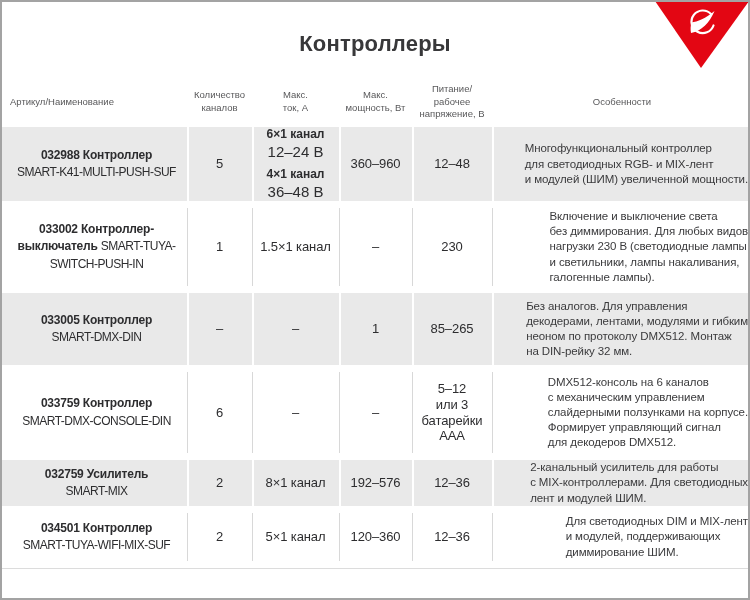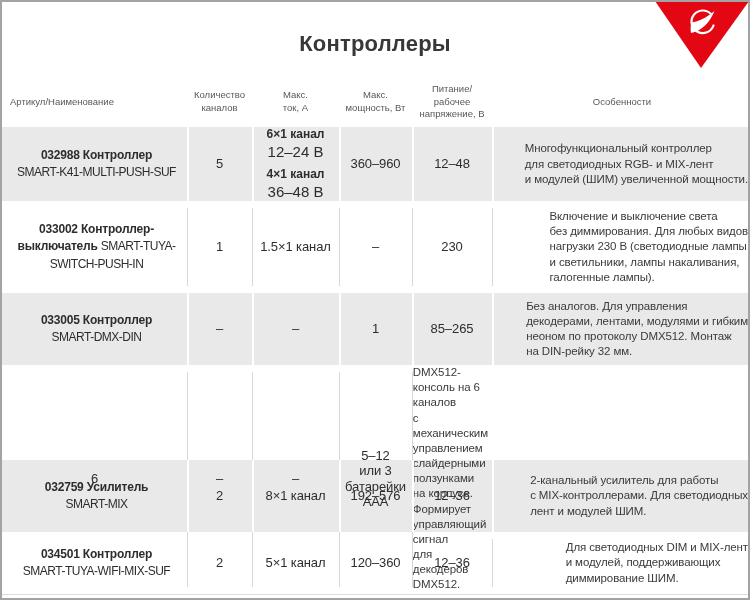--- a/index.html
+++ b/index.html
@@ -25,21 +25,21 @@
   }
   .thead{height:50px;}
   .th{
     display:flex;align-items:center;justify-content:center;
     font-size:9.5px;line-height:1.35;color:#58585a;text-align:center;
     white-space:pre-line;
   }
   .th.first{justify-content:flex-start;text-align:center;padding-left:8px;}
   .row{background:#fff;}
   .row.shade{background:#e9e9e9;}
-  .r1{height:74px}.r2{height:92px}.r3{height:72px}.r4{height:95px}.r5{height:72px}.r6{height:62px;border-bottom:1px solid #dcdcdc;}
+  .r1{height:74px}.r2{height:92px}.r3{height:72px}.r4{height:95px}.r5{height:46px}.r6{height:62px;border-bottom:1px solid #dcdcdc;}
   .cell{
     position:relative;display:flex;align-items:center;justify-content:center;
     box-sizing:border-box;min-width:0;
   }
   .cell + .cell::before{
     content:"";position:absolute;left:-0.5px;top:7px;bottom:7px;width:1px;background:#d8d8d8;
   }
   .row.shade .cell + .cell::before{top:0;bottom:0;width:2px;background:#ffffff;}
   .cell.namec{justify-content:flex-start;padding:0 4px 0 8px;text-align:center;}
   .name-text{width:100%;font-size:12px;line-height:1.42;color:#2d2d2f;letter-spacing:-0.2px;}
@@ -149,20 +149,26 @@
     <div class="cell val"><div class="val-inner">85–265</div></div>
     <div class="cell feat">
         <div class="feat-text">Без аналогов. Для управления
 декодерами, лентами, модулями и гибким
 неоном по протоколу DMX512. Монтаж
 на DIN-рейку 32 мм.</div>
       </div>
   </div>
 
   <div class="row r4">
+    <div class="cell namec">
+      <div class="name-text">
+        <span class="nb">033759 Контроллер</span>
+        <span class="code">SMART-DMX-CONSOLE-DIN</span>
+      </div>
+    </div>
     <div class="cell val"><div class="val-inner">6</div></div>
     <div class="cell val"><div class="val-inner">–</div></div>
     <div class="cell val"><div class="val-inner">–</div></div>
     <div class="cell val"><div class="val-inner">5–12
 или 3
 батарейки
 ААА</div></div>
     <div class="cell feat">
         <div class="feat-text">DMX512-консоль на 6 каналов
 с механическим управлением

